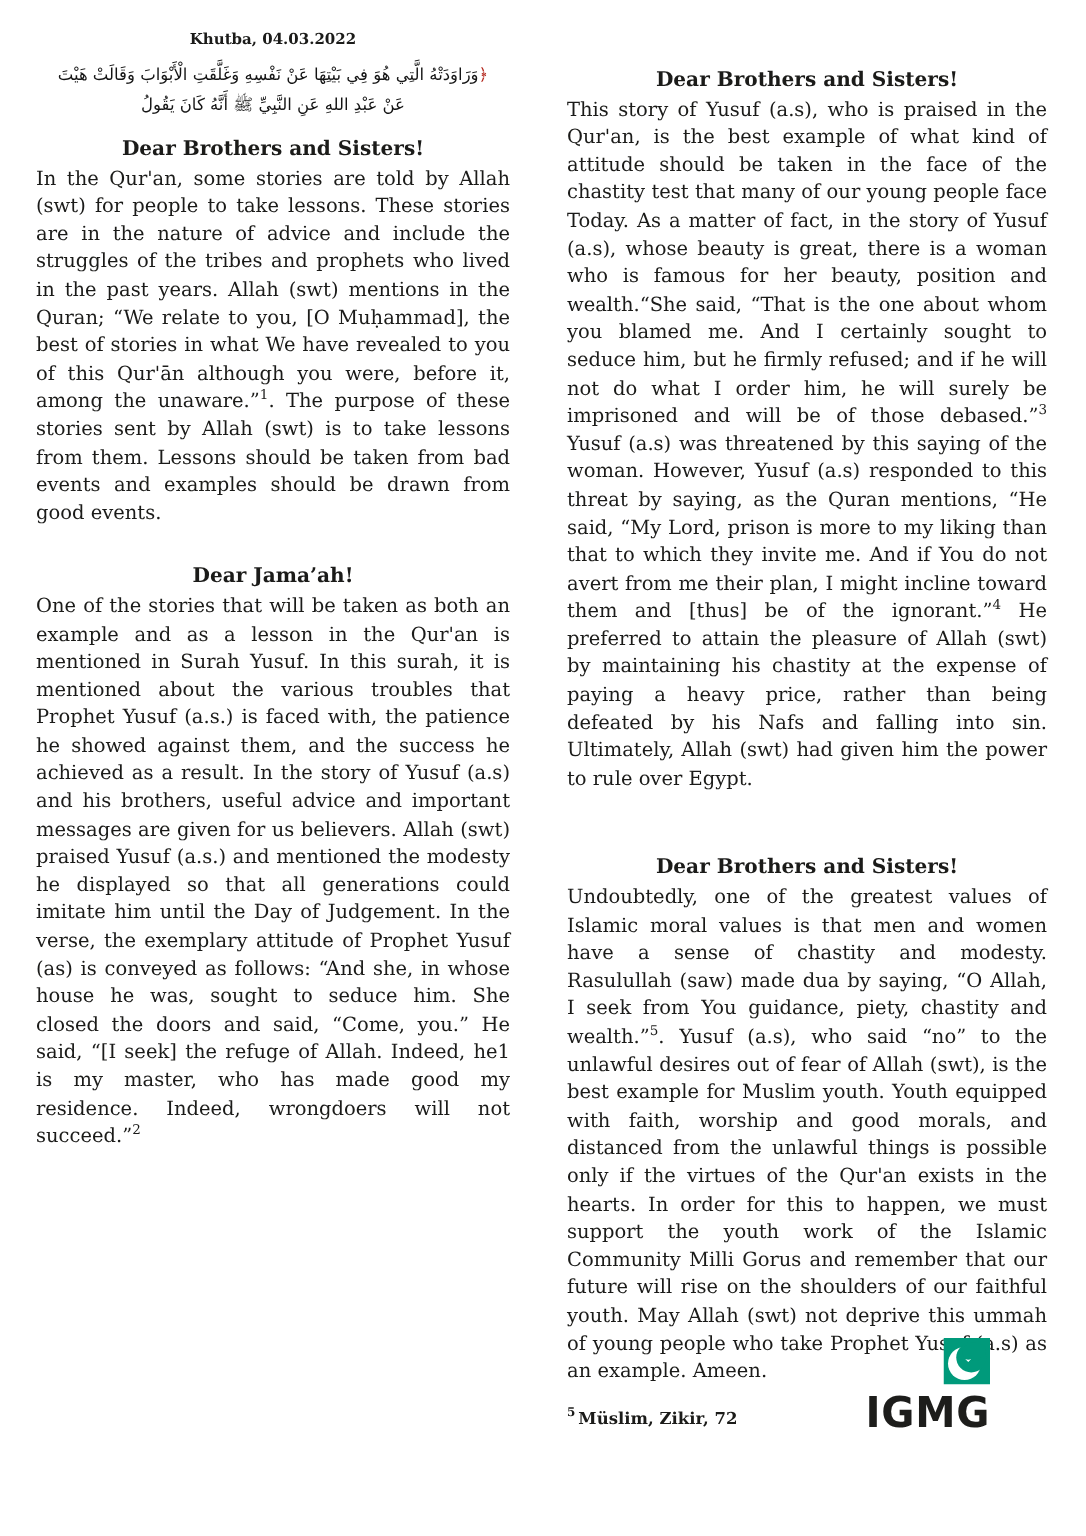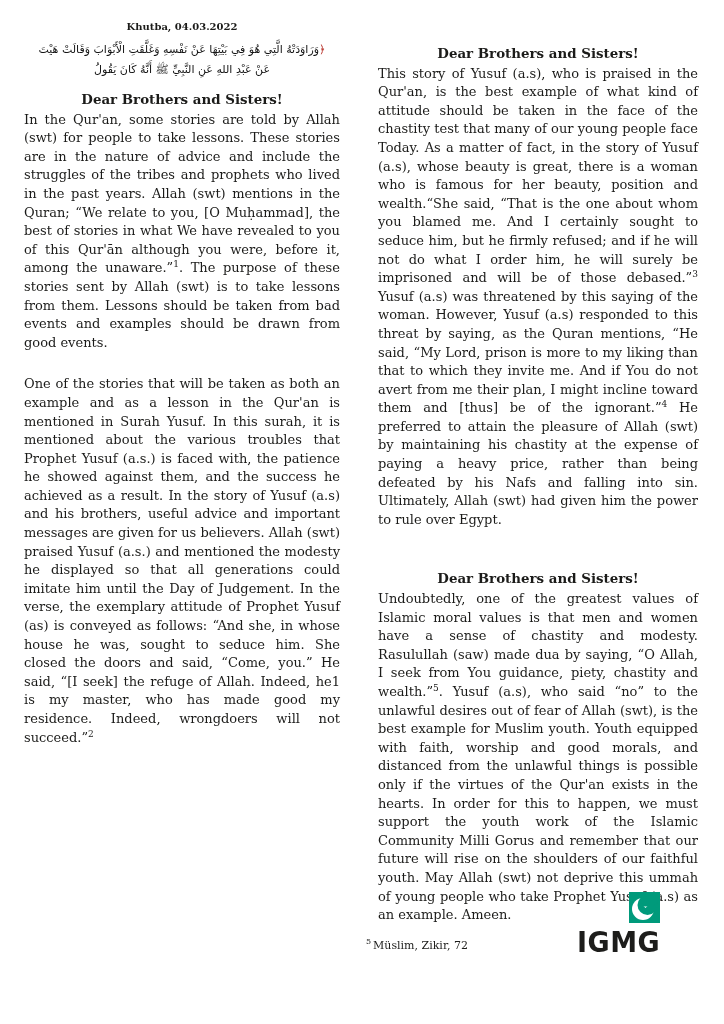--- a/index.html
+++ b/index.html
@@ -61,21 +61,21 @@
     line-height: 0;
     vertical-align: super;
   }
 
   .footnotes {
     position: absolute;
     font-size: 11px;
     line-height: 15px;
   }
   .footnotes-left  { left: 24px;  top: 926px; width: 316px; }
-  .footnotes-right { left: 366px; top: 938px; width: 320px; }
+  .footnotes-right { left: 378px; top: 938px; width: 320px; font-weight: bold; }
   .footnote-rule {
     width: 173px;
     border-top: 1.6px solid #2a2a2a;
     margin-bottom: 6px;
   }
   .footnote-line sup {
     font-size: 8px;
     vertical-align: super;
     line-height: 0;
     margin-right: 2px;
@@ -112,20 +112,21 @@
       <div><span class="red">﴿</span><span>وَرَاوَدَتْهُ الَّتِي هُوَ فِي بَيْتِهَا عَنْ نَفْسِهِ وَغَلَّقَتِ الْأَبْوَابَ وَقَالَتْ هَيْتَ</span></div>
       <div>عَنْ عَبْدِ اللهِ عَنِ النَّبِيِّ ﷺ أَنَّهُ كَانَ يَقُولُ</div>
     </div>
 
     <div class="section first">
       <div class="sec-heading">Dear Brothers and Sisters!</div>
       <p class="para"><span>In the Qur'an, some stories are told by Allah (swt) for people to take lessons. These stories are in the nature of advice and include the struggles of the tribes and prophets who lived in the past years. Allah (swt) mentions in the Quran; </span><span class="b">“We relate to you, [O Muḥammad], the best of stories in what We have revealed to you of this Qur'ān although you were, before it, among the unaware.”</span><sup class="b">1</sup><span>. The purpose of these stories sent by Allah (swt) is to take lessons from them. Lessons should be taken from bad events and examples should be drawn from good events.</span></p>
     </div>
 
     <div class="section">
+      <div class="sec-heading">Dear Jama’ah!</div>
       <p class="para"><span>One of the stories that will be taken as both an example and as a lesson in the Qur'an is mentioned in Surah Yusuf. In this surah, it is mentioned about the various troubles that Prophet Yusuf (a.s.) is faced with, the patience he showed against them, and the success he achieved as a result. In the story of Yusuf (a.s) and his brothers, useful advice and important messages are given for us believers. Allah (swt) praised Yusuf (a.s.) and mentioned the modesty he displayed so that all generations could imitate him until the Day of Judgement. In the verse, the exemplary attitude of Prophet Yusuf (as) is conveyed as follows: </span><span class="b">“And she, in whose house he was, sought to seduce him. She closed the doors and said, “Come, you.” He said, “[I seek] the refuge of Allah. Indeed, he1 is my master, who has made good my residence. Indeed, wrongdoers will not succeed.”</span><sup class="b">2</sup></p>
     </div>
   </div>
 
   <div class="col col-right">
     <div class="section top">
       <div class="sec-heading">Dear Brothers and Sisters!</div>
       <p class="para"><span>This story of Yusuf (a.s), who is praised in the Qur'an, is the best example of what kind of attitude should be taken in the face of the chastity test that many of our young people face Today. As a matter of fact, in the story of Yusuf (a.s), whose beauty is great, there is a woman who is famous for her beauty, position and wealth.</span><span class="b">“She said, “That is the one about whom you blamed me. And I certainly sought to seduce him, but he firmly refused; and if he will not do what I order him, he will surely be imprisoned and will be of those debased.”</span><sup class="b">3</sup><span> Yusuf (a.s) was threatened by this saying of the woman. However, Yusuf (a.s) responded to this threat by saying, as the Quran mentions, </span><span class="b">“He said, “My Lord, prison is more to my liking than that to which they invite me. And if You do not avert from me their plan, I might incline toward them and [thus] be of the ignorant.”</span><sup class="b">4</sup><span> He preferred to attain the pleasure of Allah (swt) by maintaining his chastity at the expense of paying a heavy price, rather than being defeated by his Nafs and falling into sin. Ultimately, Allah (swt) had given him the power to rule over Egypt.</span></p>
     </div>
 

